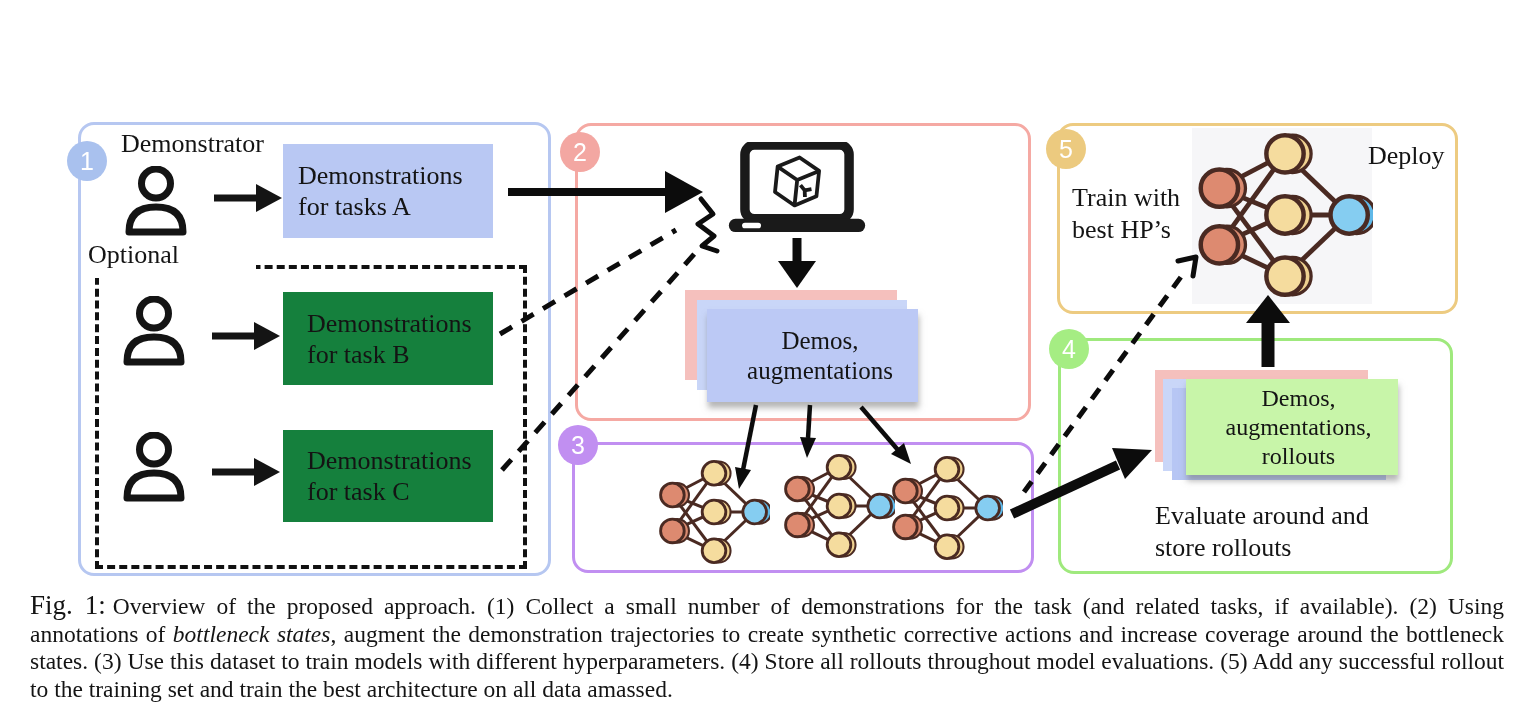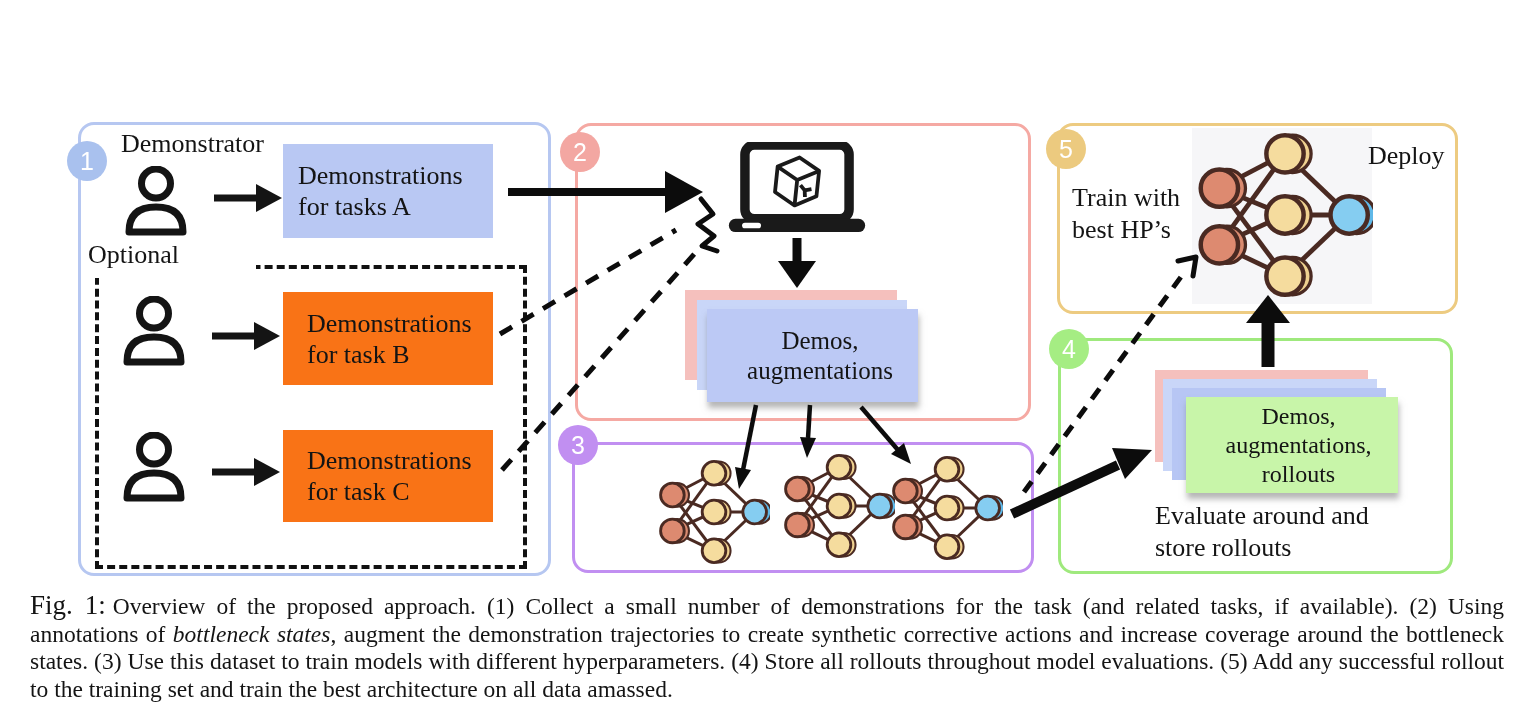--- a/index.html
+++ b/index.html
@@ -14,21 +14,21 @@
   .panel.p4{border-color:#9fe97d;}
   .panel.p5{border-color:#edcb81;}
   .badge{position:absolute;width:40px;height:40px;border-radius:50%;z-index:4;
          display:flex;align-items:center;justify-content:center;
          font-family:"Liberation Sans","DejaVu Sans",sans-serif;font-size:25px;color:#ffffff;}
   .b1{background:#a9c1ee;} .b2{background:#f3a7a2;} .b3{background:#c18ff1;}
   .b4{background:#a5ed83;} .b5{background:#ecca7f;}
   .lbl{position:absolute;font-size:26px;line-height:32px;z-index:3;}
   .taskbox{position:absolute;display:flex;align-items:center;z-index:2;
            font-size:26px;line-height:31px;padding-left:15px;box-sizing:border-box;}
-  .t-a{background:#b9c8f3;} .t-bc{background:#f97316;padding-left:24px;}
+  .t-a{background:#b9c8f3;} .t-bc{background:#15803d;padding-left:24px;}
   .dashedbox{position:absolute;border:4px dashed #111;z-index:2;}
   .optlabel{position:absolute;background:#ffffff;z-index:3;font-size:26px;line-height:34px;}
   .card{position:absolute;box-sizing:border-box;z-index:2;}
   .card.text{display:flex;align-items:center;padding-left:15px;font-size:25px;line-height:30px;text-align:center;}
   .c-pink{background:#f5c0bd;} .c-lblue{background:#c9d6f8;} .c-blue{background:#bcc9f5;}
   .c-blue2{background:#b7c6f4;} .c-green{background:#c8f5a9;}
   .shadow{box-shadow:1px 6px 6px rgba(110,110,110,.5);}
   .netbg{position:absolute;background:#f6f6f8;z-index:1;}
   .iconwrap{position:absolute;z-index:3;}
   svg.overlay{position:absolute;left:0;top:0;z-index:5;pointer-events:none;}
@@ -136,21 +136,21 @@
       <use href="#sym-nn"></use>
     </svg>
 
   <div class="panel p4 abs" style="left:1058px;top:338px;width:389px;height:230px;"></div>
   <div class="badge b4" style="left:1049px;top:329px;">
       <span>4</span>
     </div>
   <div class="card c-pink" style="left:1155px;top:370px;width:213px;height:92px;"></div>
   <div class="card c-lblue" style="left:1163px;top:379px;width:214px;height:92px;"></div>
   <div class="card c-blue2" style="left:1172px;top:388px;width:214px;height:92px;"></div>
-  <div class="card c-green text shadow" style="left:1186px;top:397px;width:212px;height:96px;font-size:24px;line-height:29px;padding-left:13px;">Demos, augmentations, rollouts</div>
+  <div class="card c-green text shadow" style="left:1186px;top:379px;width:212px;height:96px;font-size:24px;line-height:29px;padding-left:13px;">Demos, augmentations, rollouts</div>
   <div class="lbl" style="left:1155px;top:500px;width:260px;">Evaluate around and store rollouts</div>
 
   <div class="panel p5 abs" style="left:1057px;top:123px;width:395px;height:185px;"></div>
   <div class="badge b5" style="left:1046px;top:129px;">
       <span>5</span>
     </div>
   <div class="lbl" style="left:1072px;top:182px;width:135px;">Train with best HP’s</div>
   <div class="netbg" style="left:1192px;top:128px;width:180px;height:176px;"></div>
   <svg class="iconwrap" style="left:1197px;top:131px;" width="176" height="168">
       <use href="#sym-nn"></use>

